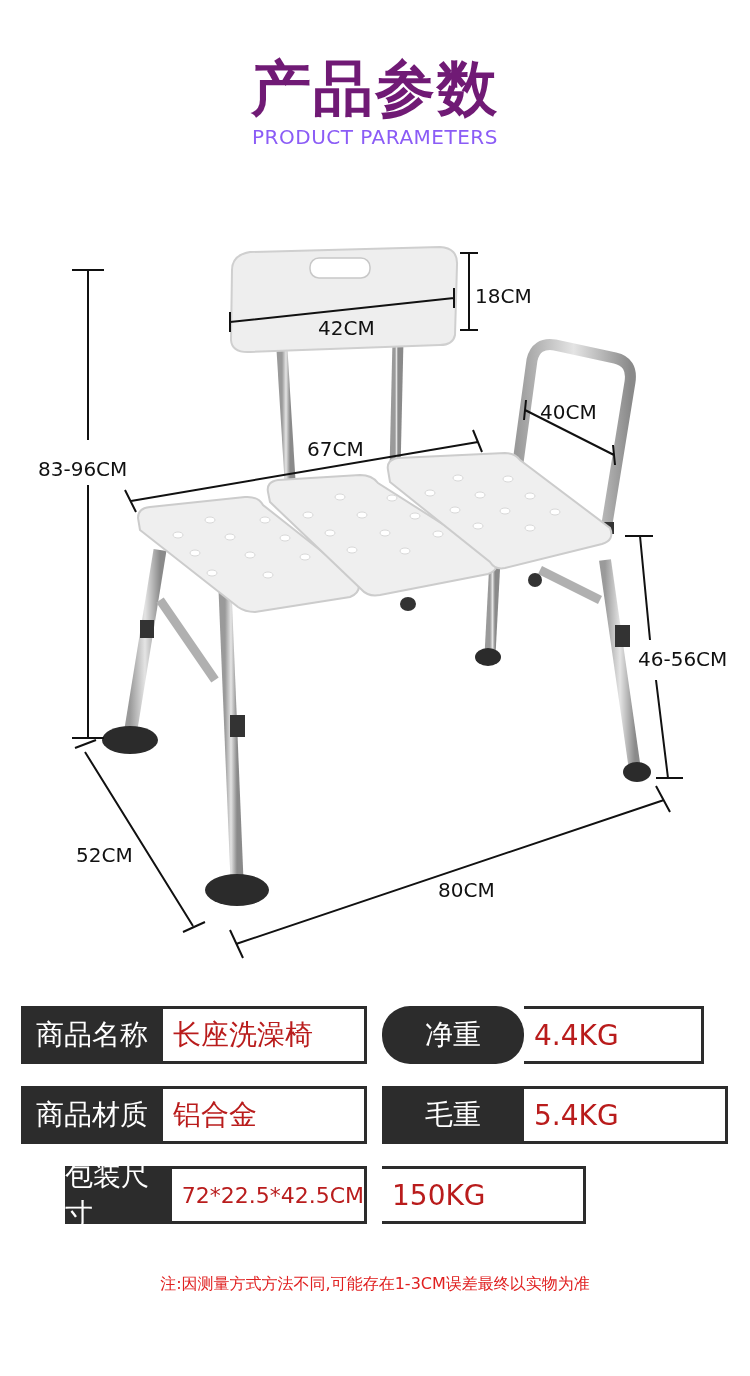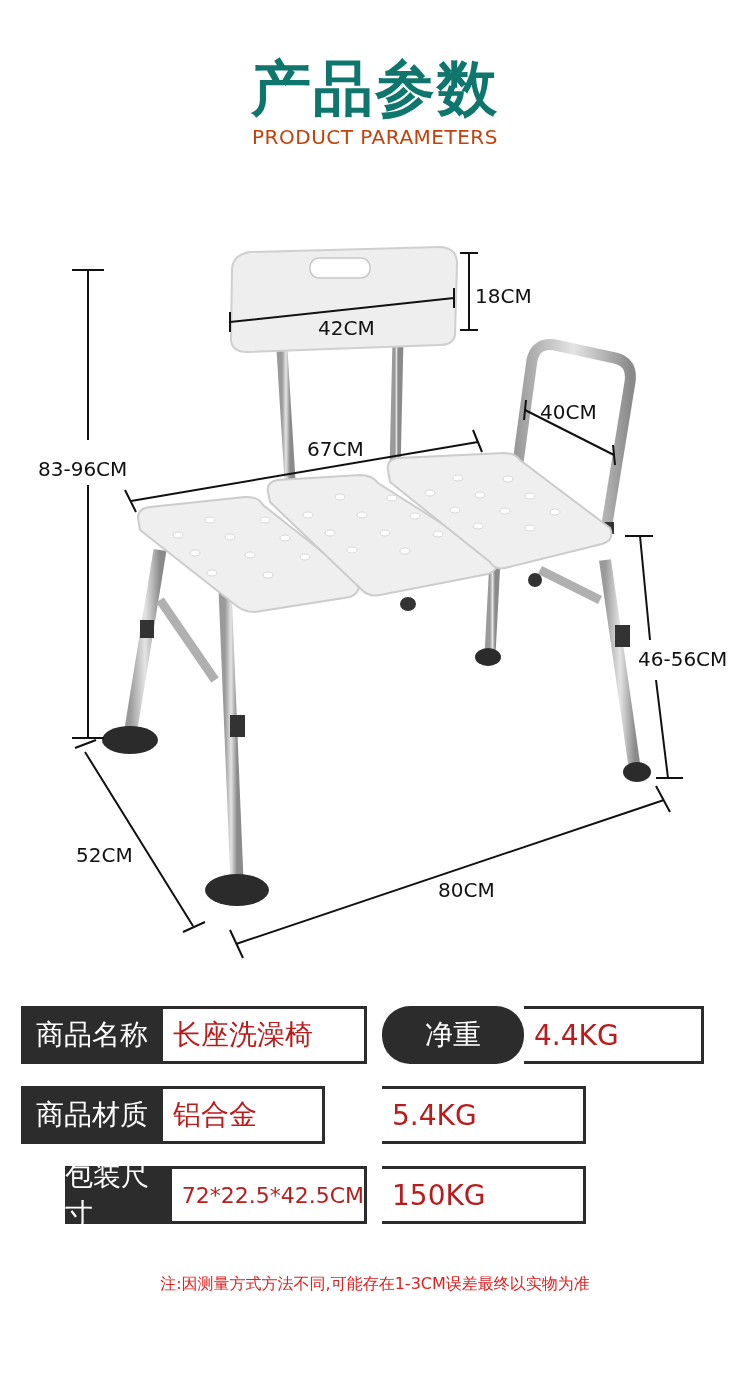--- a/index.html
+++ b/index.html
@@ -1,21 +1,21 @@
 <!DOCTYPE html>
 <html><head>
 <meta charset="utf-8">
 <style>
   html, body { margin:0; padding:0; background:#ffffff; }
   body { width:750px; height:1376px; position:relative; overflow:hidden;
          font-family:"DejaVu Sans", "Liberation Sans", sans-serif; color:#222; }
   .title-cn { position:absolute; left:0; width:750px; top:52px; text-align:center;
-              font-size:60px; font-weight:bold; color:#0f766e; letter-spacing:2px; line-height:72px; }
+              font-size:60px; font-weight:bold; color:#701a75; letter-spacing:2px; line-height:72px; }
   .title-en { position:absolute; left:0; width:750px; top:125px; text-align:center;
-              font-size:20px; color:#c2410c; letter-spacing:0.5px; }
+              font-size:20px; color:#8b5cf6; letter-spacing:0.5px; }
   .diagram { position:absolute; left:0; top:230px; width:750px; height:730px; }
   .dim-label { position:absolute; font-size:20px; color:#111; white-space:nowrap; }
   .spec-row { position:absolute; height:58px; display:flex; box-sizing:border-box; }
   .spec-key { background:#2c2c2c; color:#fff; font-size:28px; display:flex; align-items:center;
               justify-content:center; box-sizing:border-box; }
   .spec-val { background:#fff; border:3px solid #2c2c2c; border-left:none; color:#b91c1c; font-size:28px;
               display:flex; align-items:center; padding-left:10px; box-sizing:border-box; }
   .spec-val.small { font-size:22px; }
   .note { position:absolute; left:0; width:750px; top:1274px; text-align:center; font-size:16px; color:#e02020; }
 </style>
@@ -120,31 +120,32 @@
   <div class="dim-label" style="left:76px;top:613px;">52CM</div>
   <div class="dim-label" style="left:438px;top:648px;">80CM</div>
 </div>
 
 <div class="spec-row" style="left:21px;top:1006px;width:346px;">
   <div class="spec-key" style="width:142px;">商品名称</div>
   <div class="spec-val" style="width:204px;">长座洗澡椅</div>
 </div>
 <div class="spec-row" style="left:21px;top:1086px;width:346px;">
   <div class="spec-key" style="width:142px;">商品材质</div>
-  <div class="spec-val" style="width:162px;">铝合金</div>
+  <div class="spec-val" style="width:204px;">铝合金</div>
 </div>
 <div class="spec-row" style="left:21px;top:1166px;width:346px;padding-left:44px;">
   <div class="spec-key" style="width:142px;">包装尺寸</div>
   <div class="spec-val small" style="width:204px;">72*22.5*42.5CM</div>
 </div>
 
 <div class="spec-row" style="left:382px;top:1006px;width:346px;">
   <div class="spec-key" style="width:142px;border-radius:28px;">净重</div>
   <div class="spec-val" style="width:180px;">4.4KG</div>
 </div>
 <div class="spec-row" style="left:382px;top:1086px;width:346px;">
+  <div class="spec-key" style="width:142px;">毛重</div>
   <div class="spec-val" style="width:204px;">5.4KG</div>
 </div>
 <div class="spec-row" style="left:382px;top:1166px;width:346px;">
   <div class="spec-val" style="width:204px;">150KG</div>
 </div>
 
 <div class="note">注:因测量方式方法不同,可能存在1-3CM误差最终以实物为准</div>
 
 </body></html>

